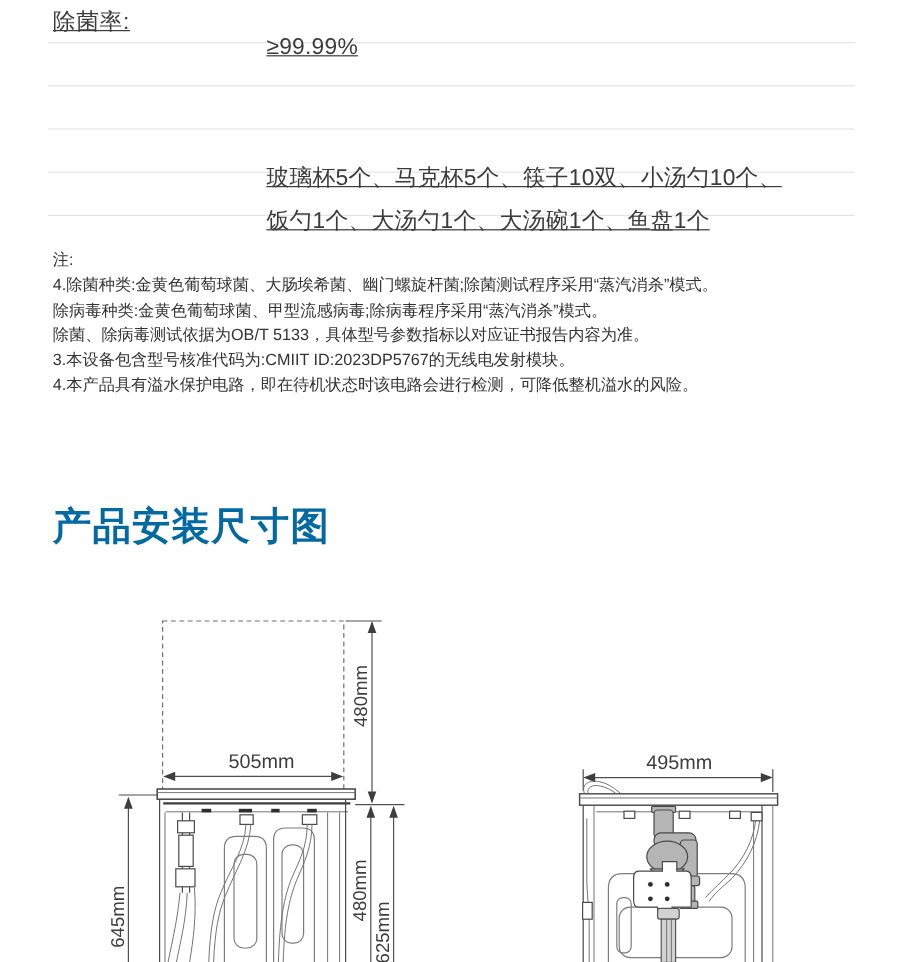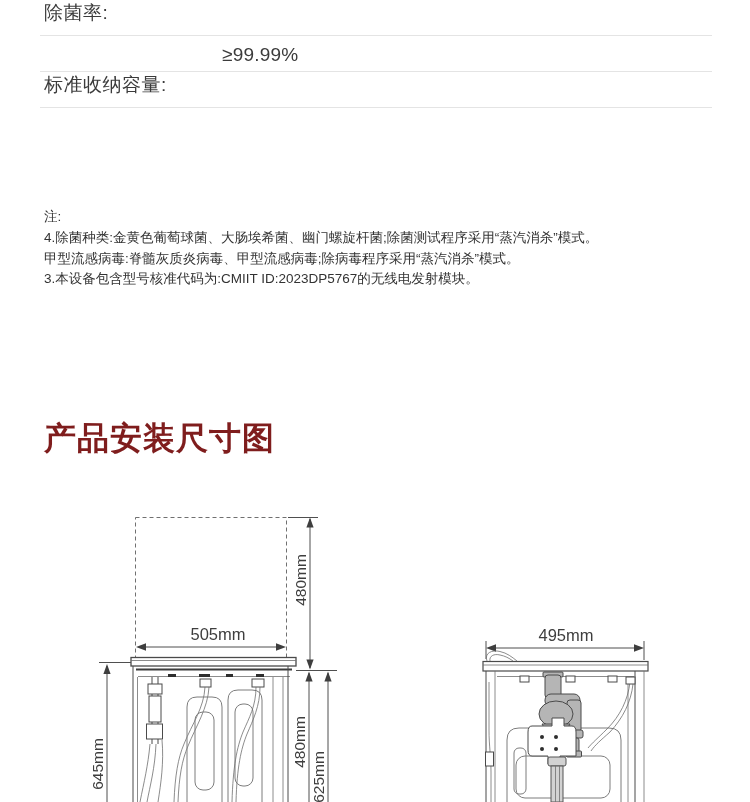--- a/index.html
+++ b/index.html
@@ -2,27 +2,27 @@
 <html><head>
 <meta charset="utf-8">
 <style>
   html,body{margin:0;padding:0;background:#fff;}
   #app{
     position:relative;width:750px;height:802px;background:#ffffff;overflow:hidden;
     font-family:"Liberation Sans","DejaVu Sans",sans-serif;
   }
   
   .spec{position:absolute;left:40px;top:0;width:672px;font-size:19px;color:#3b3b3b;}
-  .spec-line{display:flex;align-items:flex-start;height:35px;border-bottom:1px solid #e4e4e4;}
+  .spec-line{display:flex;align-items:center;height:35px;border-bottom:1px solid #e4e4e4;text-decoration:underline;}
   .spec-label{width:178px;flex:none;padding-left:4px;letter-spacing:.5px;}
   .spec-value{flex:1;letter-spacing:.2px;margin-top:44px;}
   
   .notes{position:absolute;left:44px;top:207px;width:670px;font-size:13.5px;line-height:20.8px;color:#333;}
   
-  .section-title{position:absolute;left:44px;top:417px;font-size:32px;font-weight:bold;color:#7f1d1d;letter-spacing:1px;}
+  .section-title{position:absolute;left:44px;top:417px;font-size:32px;font-weight:bold;color:#0369a1;letter-spacing:1px;}
   
   .diagram{position:absolute;left:0;top:478px;}
   .ln{stroke:#4a4a4a;stroke-width:1;fill:none;}
   .lnt{stroke:#6e6e6e;stroke-width:.8;fill:none;}
   .lnb{stroke:#3d3d3d;stroke-width:2;fill:none;}
   .dash{stroke:#707070;stroke-width:1;fill:none;stroke-dasharray:4 3;}
   .dim{stroke:#4f4f4f;stroke-width:1;fill:none;}
   .arrow{fill:#3e3e3e;stroke:none;}
   .dimtxt{font-family:"Liberation Sans","DejaVu Sans",sans-serif;font-size:15.5px;fill:#3e3e3e;}
   .white{fill:#ffffff;stroke:#4a4a4a;stroke-width:1;}
@@ -37,29 +37,38 @@
 <div id="app">
 
   <div class="spec">
     <div class="spec-line">
       <div class="spec-label">除菌率:</div>
       <div class="spec-value">≥99.99%</div>
     </div>
     <div class="spec-line">
     </div>
     <div class="spec-line">
-      <div class="spec-label">标准收纳容量:</div>
+    </div>
+    <div class="spec-line">
+      <div class="spec-label"></div>
+      <div class="spec-value">玻璃杯5个、马克杯5个、筷子10双、小汤勺10个、</div>
+    </div>
+    <div class="spec-line">
+      <div class="spec-label"></div>
+      <div class="spec-value">饭勺1个、大汤勺1个、大汤碗1个、鱼盘1个</div>
     </div>
   </div>
 
   <div class="notes">
     <div>注:</div>
     <div>4.除菌种类:金黄色葡萄球菌、大肠埃希菌、幽门螺旋杆菌;除菌测试程序采用“蒸汽消杀”模式。</div>
-    <div>甲型流感病毒:脊髓灰质炎病毒、甲型流感病毒;除病毒程序采用“蒸汽消杀”模式。</div>
+    <div>除病毒种类:金黄色葡萄球菌、甲型流感病毒;除病毒程序采用“蒸汽消杀”模式。</div>
+    <div>除菌、除病毒测试依据为OB/T 5133，具体型号参数指标以对应证书报告内容为准。</div>
     <div>3.本设备包含型号核准代码为:CMIIT ID:2023DP5767的无线电发射模块。</div>
+    <div>4.本产品具有溢水保护电路，即在待机状态时该电路会进行检测，可降低整机溢水的风险。</div>
   </div>
 
   <div class="section-title">产品安装尺寸图</div>
 
   <svg class="diagram" width="750" height="324" viewBox="0 478 750 324">
 
     <g>
 
       <rect class="dash" x="135.5" y="517.5" width="151" height="147.5"></rect>
 

